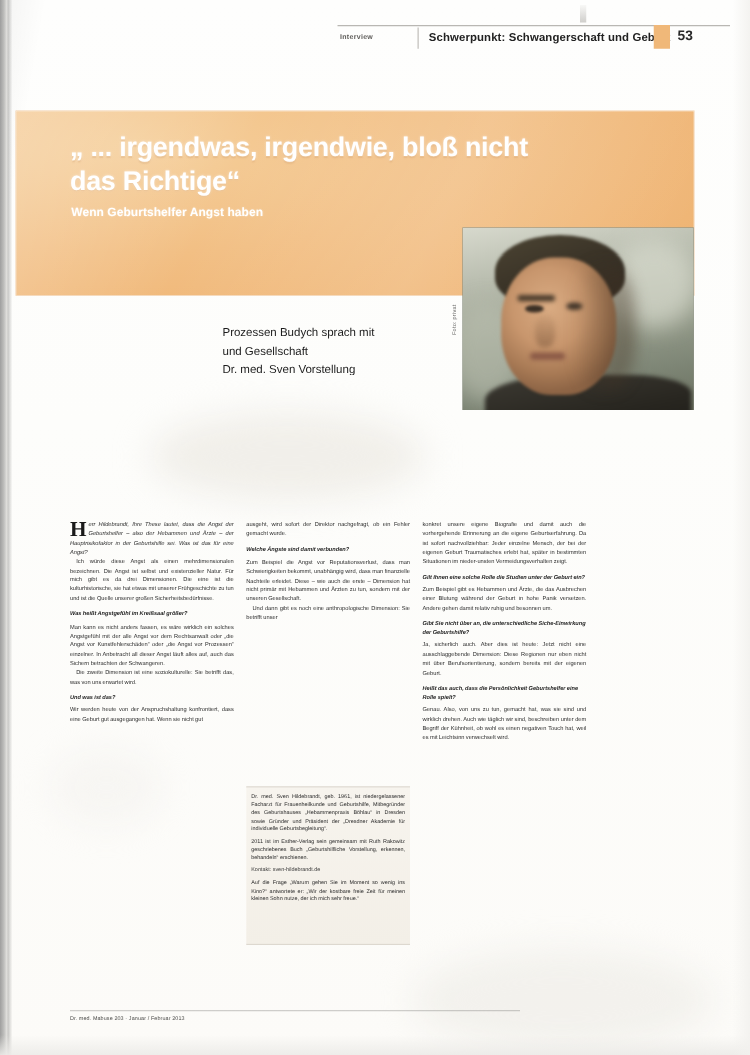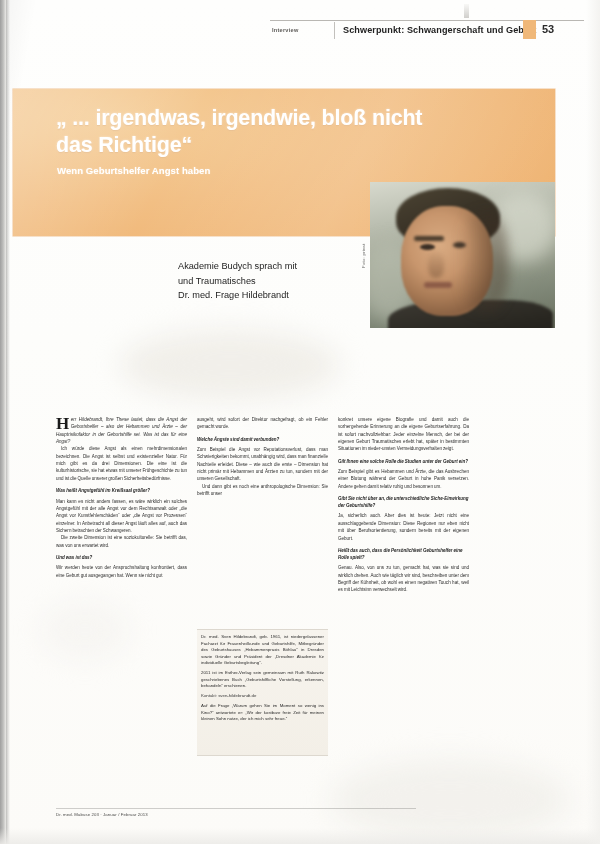--- a/index.html
+++ b/index.html
@@ -261,23 +261,23 @@
     <div class="ph-shadow"></div>
     <div class="ph-brow"></div>
     <div class="ph-eye"></div>
     <div class="ph-eye2"></div>
     <div class="ph-nose"></div>
     <div class="ph-mouth"></div>
   </div>
   <div class="ph-credit">Foto: privat</div>
 
   <div class="standfirst scanblur2">
-    <div>Akademie Budych sprach mit</div>
-    <div>und Traumatisches</div>
-    <div>Dr. med. Frage Hildebrandt</div>
+    <div>Prozessen Budych sprach mit</div>
+    <div>und Gesellschaft</div>
+    <div>Dr. med. Sven Vorstellung</div>
   </div>
 
   <div class="col scanblur" id="col1" style="height:390px;">
     <p class="first">
       <span class="dropcap">H</span><span class="lead">err Hildebrandt, Ihre These lautet, dass die Angst der Geburtshelfer – also der Hebammen und Ärzte – der Hauptrisikofaktor in der Geburtshilfe sei. Was ist das für eine Angst?</span>
     </p>
     <p>Ich würde diese Angst als einen mehrdimensionalen bezeichnen. Die Angst ist selbst und existenzieller Natur. Für mich gibt es da drei Dimensionen. Die eine ist die kulturhistorische, sie hat etwas mit unserer Frühgeschichte zu tun und ist die Quelle unserer großen Sicherheitsbedürfnisse.</p>
     <span class="q">Was heißt Angstgefühl im Kreißsaal größer?</span>
     <p class="first">Man kann es nicht anders fassen, es wäre wirklich ein solches Angstgefühl mit der alle Angst vor dem Rechtsanwalt oder „die Angst vor Kunstfehlerschäden“ oder „die Angst vor Prozessen“ einzelner. In Anbetracht all dieser Angst läuft alles auf, auch das Sichern betrachten der Schwangeren.</p>
     <p>Die zweite Dimension ist eine soziokulturelle: Sie betrifft das, was von uns erwartet wird.</p>

